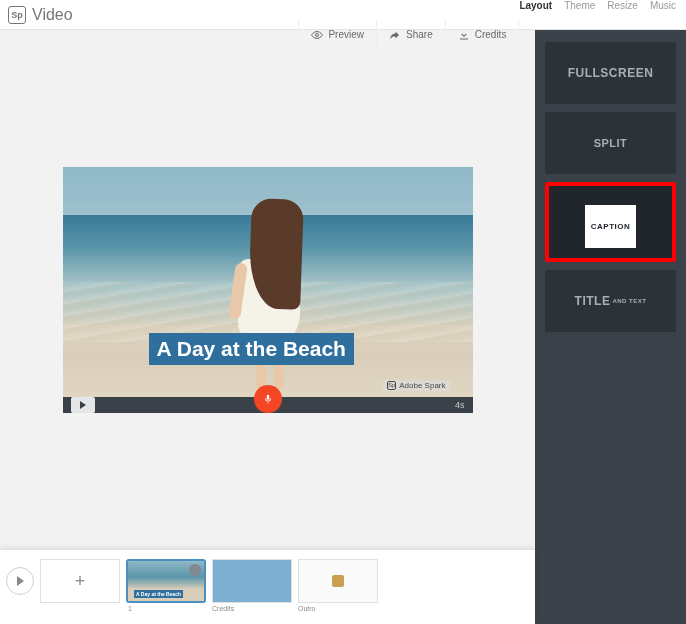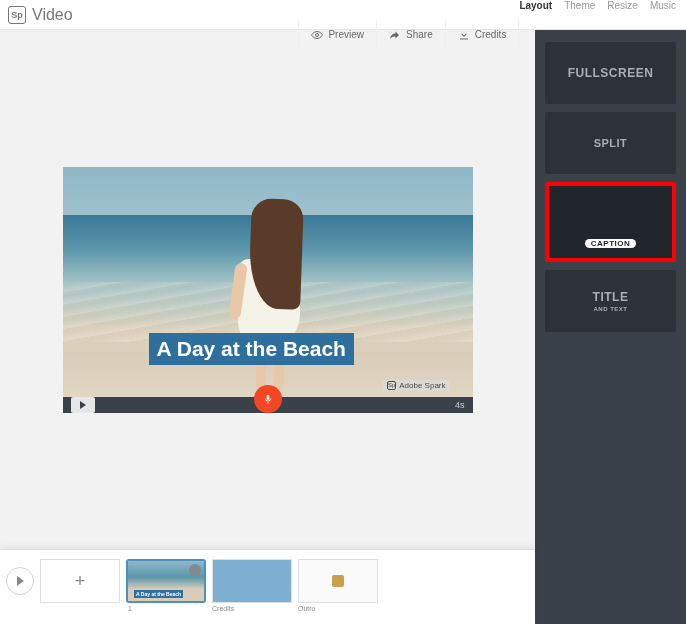--- a/index.html
+++ b/index.html
@@ -49,22 +49,22 @@
 .mic-ic { width: 10px; height: 14px; }
 .duration { margin-left: auto; margin-right: 8px; font-size: 9px; color: #c9cdd1; }
 
 
 .right-panel { position: absolute; top: 30px; right: 0; width: 151px; bottom: 0; background: #3a4149; padding: 12px 10px; display: flex; flex-direction: column; gap: 8px; }
 .layout-tile { height: 62px; background: #2c3238; border-radius: 2px; display: flex; align-items: center; justify-content: center; color: #a7aeb5; font-size: 12px; font-weight: 800; letter-spacing: 0.5px; cursor: pointer; position: relative; }
 .layout-tile.split { flex-direction: row; padding: 0; text-align: center; }
 .tile-half { flex: 1; height: 100%; display: flex; align-items: center; justify-content: center; font-size: 11px; color: #a7aeb5; font-weight: 800; }
 .tile-half.right { background: #5a6168; color: #fff; }
 .layout-tile.caption-tile { border: 4px solid #ff0000; background: #20262c; align-items: flex-end; justify-content: center; padding-bottom: 10px; height: 80px; }
-.caption-pill { background: #fff; color: #20262c; font-size: 8px; font-weight: 800; padding: 0 6px; border-radius: 6px; }
-.layout-tile.title-tile { flex-direction: column; gap: 2px; }
+.caption-pill { background: #fff; color: #20262c; font-size: 8px; font-weight: 800; padding: 17px 6px; }
+.layout-tile.title-tile { gap: 2px; }
 .title-main { font-size: 12px; }
 .title-sub { font-size: 6px; font-weight: 700; letter-spacing: 0.5px; }
 .right-spacer { flex: 1; background: #3a4149; }
 
 
 .timeline { position: absolute; left: 0; bottom: 0; width: 535px; height: 75px; background: #fff; border-top: 1px solid #e0e0e0; display: flex; align-items: flex-start; padding: 9px 6px; gap: 6px; box-shadow: 0 -2px 6px rgba(0,0,0,0.07); }
 .tl-play { width: 28px; height: 28px; border-radius: 50%; border: 1px solid #d0d0d0; display: flex; align-items: center; justify-content: center; margin-top: 8px; cursor: pointer; }
 .tl-play-tri { width: 0; height: 0; border-left: 7px solid #888; border-top: 5px solid transparent; border-bottom: 5px solid transparent; margin-left: 1px; }
 .tl-add { width: 80px; height: 44px; border: 1px solid #e0e0e0; display: flex; align-items: center; justify-content: center; font-size: 18px; color: #888; cursor: pointer; }
 .tl-clip { display: flex; flex-direction: column; gap: 2px; }

